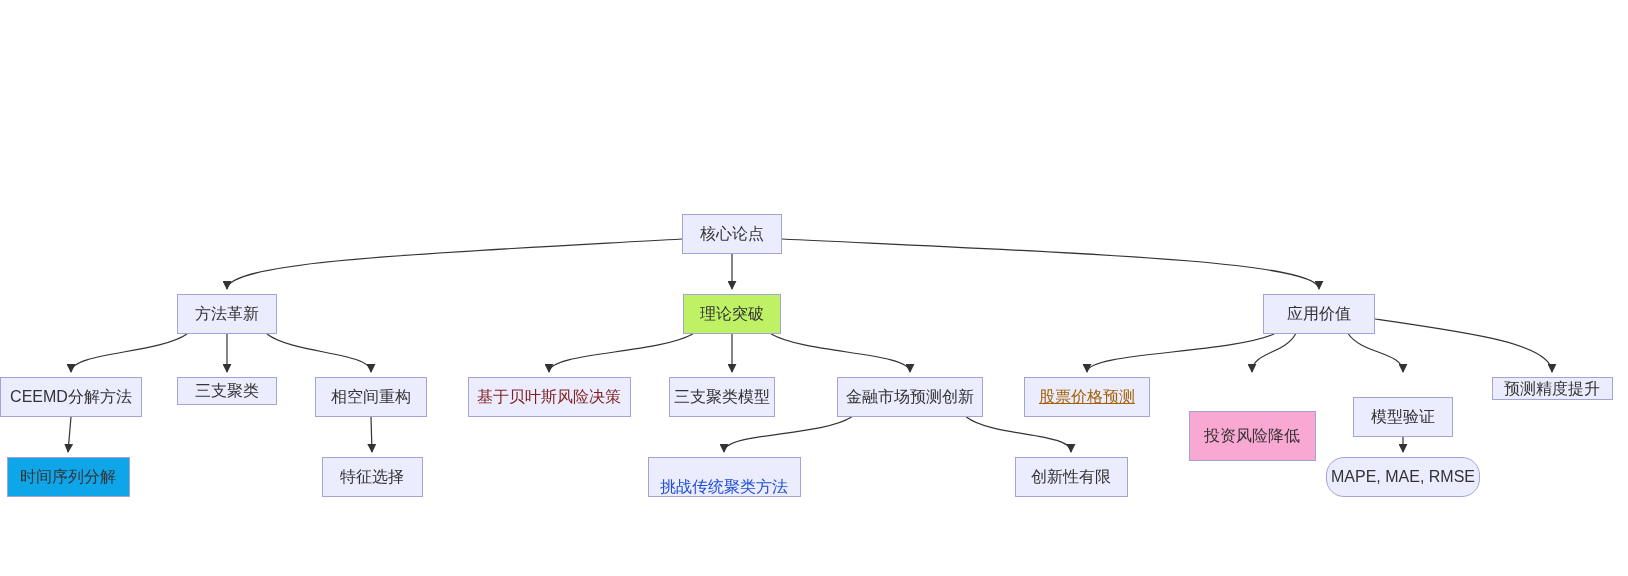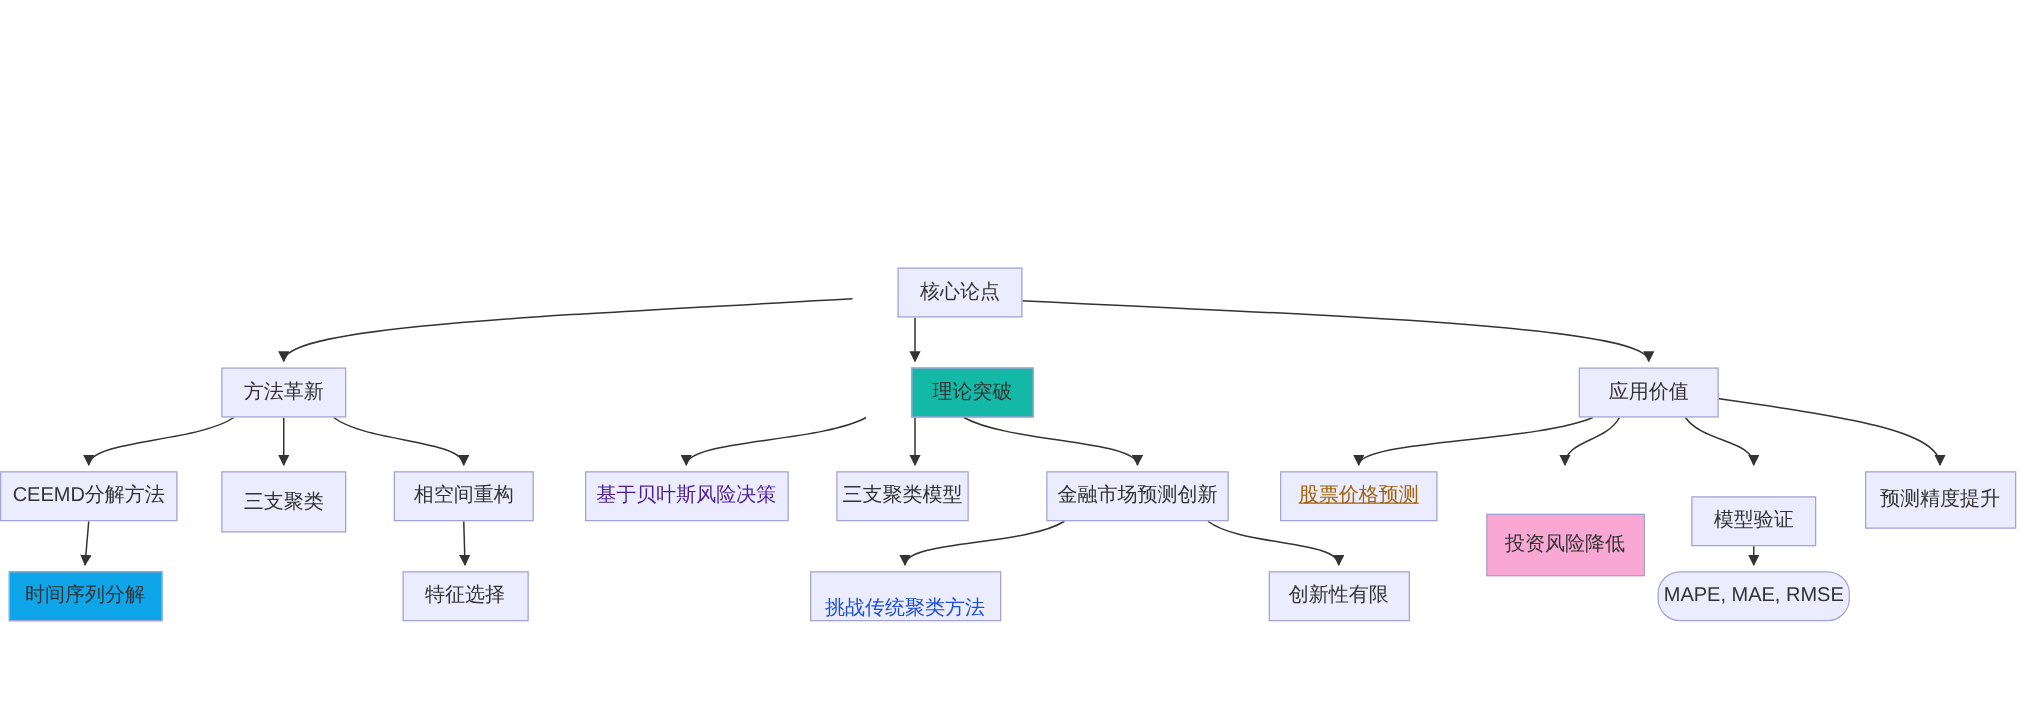--- a/index.html
+++ b/index.html
@@ -69,60 +69,60 @@
         <path class="edge" d="M 1348.4 334 C 1362.0500000000002 354, 1403 352, 1403 372" stroke="#333333" marker-end="url(#arrowhead)"></path>
         <path class="edge" d="M 1375 319 C 1472.35 333, 1552 344, 1552 372" stroke="#333333" marker-end="url(#arrowhead)"></path>
         <path class="edge" d="M 71 417 L 68 452" stroke="#333333" marker-end="url(#arrowhead)"></path>
         <path class="edge" d="M 371 417 L 372 452" stroke="#333333" marker-end="url(#arrowhead)"></path>
         <path class="edge" d="M 851.6 417 C 819.7 437, 724 432, 724 452" stroke="#333333" marker-end="url(#arrowhead)"></path>
         <path class="edge" d="M 966.35 417 C 992.5125 437, 1071 432, 1071 452" stroke="#333333" marker-end="url(#arrowhead)"></path>
         <path class="edge" d="M 1403 417 L 1403 452" stroke="#333333" marker-end="url(#arrowhead)"></path>
       </g>
   </svg>
   <div id="node-layer">
-      <div class="node" style="left: 682px; top: 214px; width: 100px; height: 40px; background: rgb(236, 236, 255); border-color: rgb(163, 163, 214); margin-left: 36px;">
+      <div class="node" style="left: 682px; top: 214px; width: 100px; height: 40px; background: rgb(236, 236, 255); border-color: rgb(163, 163, 214);">
         <span class="node-label" style="color: rgb(51, 51, 51);">核心论点</span>
       </div>
       <div class="node" style="left: 177px; top: 294px; width: 100px; height: 40px; background: rgb(236, 236, 255); border-color: rgb(163, 163, 214);">
         <span class="node-label" style="color: rgb(51, 51, 51);">方法革新</span>
       </div>
-      <div class="node" style="left: 683px; top: 294px; width: 98px; height: 40px; background: #14b8a6; border-color: rgb(163, 163, 214); margin-left: 46px;">
+      <div class="node" style="left: 683px; top: 294px; width: 98px; height: 40px; background: #bef264; border-color: rgb(163, 163, 214);">
         <span class="node-label" style="color: rgb(51, 51, 51);">理论突破</span>
       </div>
       <div class="node" style="left: 1263px; top: 294px; width: 112px; height: 40px; background: rgb(236, 236, 255); border-color: rgb(163, 163, 214);">
         <span class="node-label" style="color: rgb(51, 51, 51);">应用价值</span>
       </div>
       <div class="node" style="left: 0px; top: 377px; width: 142px; height: 40px; background: rgb(236, 236, 255); border-color: rgb(163, 163, 214);">
         <span class="node-label" style="color: rgb(51, 51, 51);">CEEMD分解方法</span>
       </div>
-      <div class="node" style="left: 177px; top: 377px; width: 100px; height: 49px; background: rgb(236, 236, 255); border-color: rgb(163, 163, 214);">
+      <div class="node" style="left: 177px; top: 377px; width: 100px; height: 28px; background: rgb(236, 236, 255); border-color: rgb(163, 163, 214);">
         <span class="node-label" style="color: rgb(51, 51, 51);">三支聚类</span>
       </div>
       <div class="node" style="left: 315px; top: 377px; width: 112px; height: 40px; background: rgb(236, 236, 255); border-color: rgb(163, 163, 214);">
         <span class="node-label" style="color: rgb(51, 51, 51);">相空间重构</span>
       </div>
       <div class="node" style="left: 467.5px; top: 377px; width: 163px; height: 40px; background: rgb(236, 236, 255); border-color: rgb(163, 163, 214);">
-        <span class="node-label" style="color: #4c1d95;">基于贝叶斯风险决策</span>
+        <span class="node-label" style="color: #7f1d1d;">基于贝叶斯风险决策</span>
       </div>
       <div class="node" style="left: 669px; top: 377px; width: 106px; height: 40px; background: rgb(236, 236, 255); border-color: rgb(163, 163, 214);">
         <span class="node-label" style="color: rgb(51, 51, 51);">三支聚类模型</span>
       </div>
       <div class="node" style="left: 837px; top: 377px; width: 146px; height: 40px; background: rgb(236, 236, 255); border-color: rgb(163, 163, 214);">
         <span class="node-label" style="color: rgb(51, 51, 51);">金融市场预测创新</span>
       </div>
       <div class="node" style="left: 1024px; top: 377px; width: 126px; height: 40px; background: rgb(236, 236, 255); border-color: rgb(163, 163, 214);">
         <span class="node-label" style="color: #a16207; text-decoration: underline;">股票价格预测</span>
       </div>
       <div class="node" style="left: 1188.5px; top: 377px; width: 127px; height: 50px; background: #f9a8d4; border-color: rgb(163, 163, 214); margin-top: 34px;">
         <span class="node-label" style="color: rgb(51, 51, 51);">投资风险降低</span>
       </div>
       <div class="node" style="left: 1353px; top: 397px; width: 100px; height: 40px; background: rgb(236, 236, 255); border-color: rgb(163, 163, 214);">
         <span class="node-label" style="color: rgb(51, 51, 51);">模型验证</span>
       </div>
-      <div class="node" style="left: 1491.5px; top: 377px; width: 121px; height: 46px; background: rgb(236, 236, 255); border-color: rgb(163, 163, 214);">
+      <div class="node" style="left: 1491.5px; top: 377px; width: 121px; height: 23px; background: rgb(236, 236, 255); border-color: rgb(163, 163, 214);">
         <span class="node-label" style="color: rgb(51, 51, 51);">预测精度提升</span>
       </div>
       <div class="node" style="left: 6.5px; top: 457px; width: 123px; height: 40px; background: #0ea5e9; border-color: rgb(163, 163, 214);">
         <span class="node-label" style="color: rgb(51, 51, 51);">时间序列分解</span>
       </div>
       <div class="node" style="left: 321.5px; top: 457px; width: 101px; height: 40px; background: rgb(236, 236, 255); border-color: rgb(163, 163, 214);">
         <span class="node-label" style="color: rgb(51, 51, 51);">特征选择</span>
       </div>
       <div class="node" style="left: 647.5px; top: 457px; width: 153px; height: 40px; background: rgb(236, 236, 255); border-color: rgb(163, 163, 214);">
         <span class="node-label" style="color: #1d4ed8; margin-top: 19px;">挑战传统聚类方法</span>

